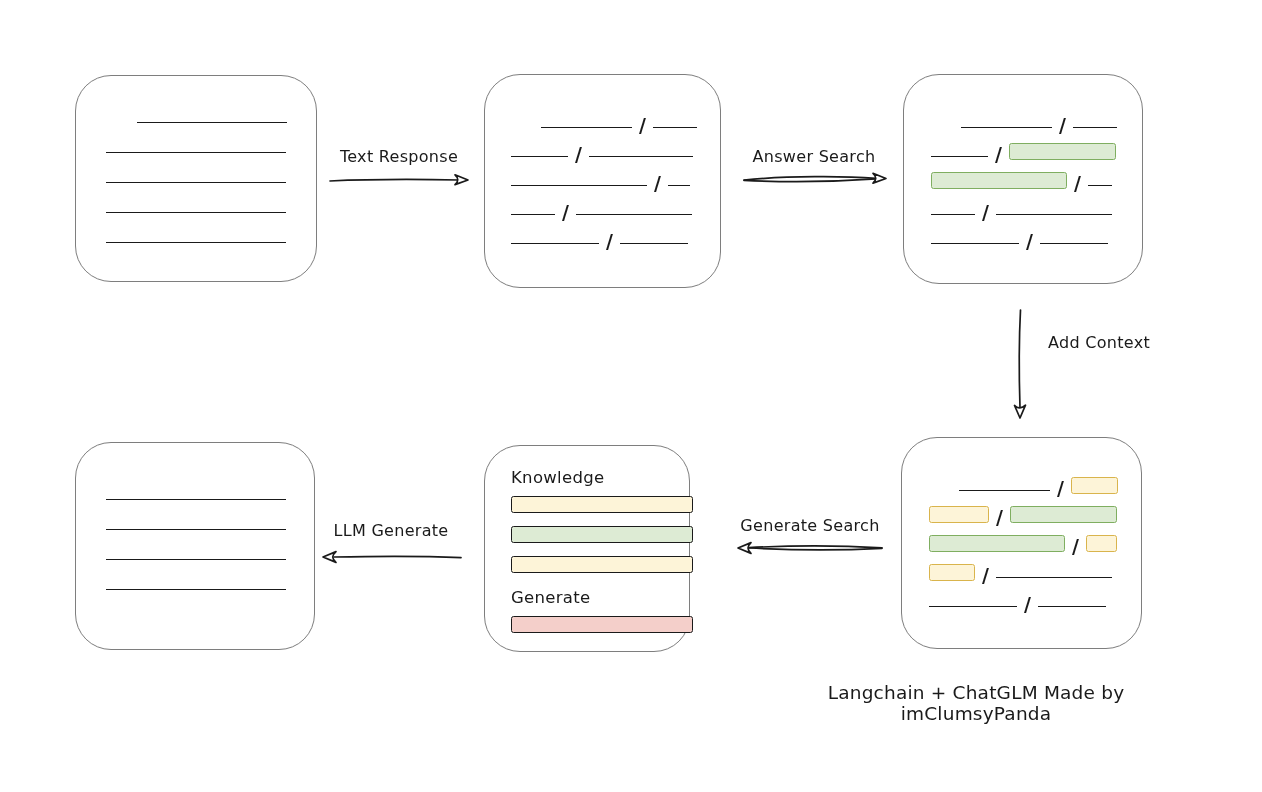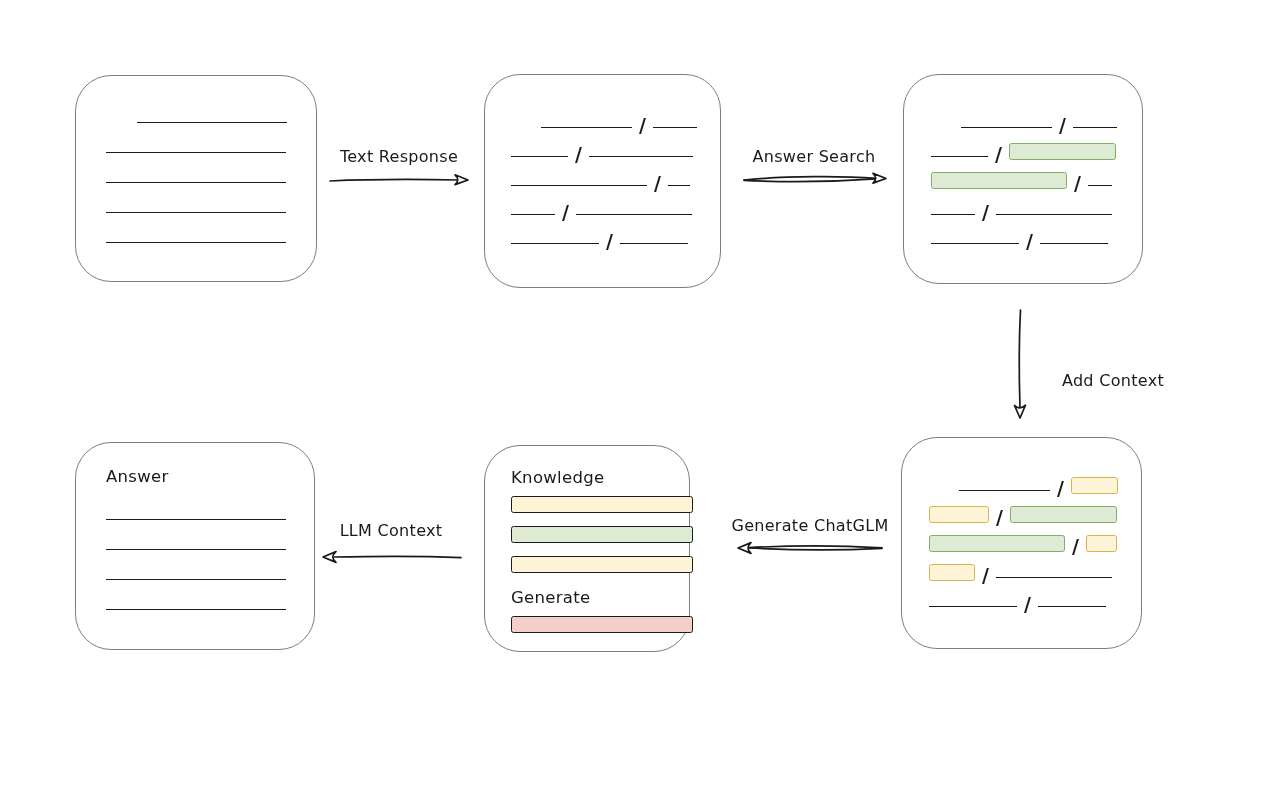--- a/index.html
+++ b/index.html
@@ -38,21 +38,21 @@
   .box-label.q{margin-top:15px;}
   .bars{margin-top:8px;}
   .bar{width:182px;height:17px;border-radius:2.5px;border:1.6px solid;}
   .bar + .bar{margin-top:13px;}
   #box-answer .answer-rows{margin-top:6px;}
 
   
   .arrow-label{position:absolute;font-size:16px;line-height:20px;letter-spacing:.3px;text-align:center;}
   #lbl-text-splitter{left:328px;top:147px;width:142px;}
   #lbl-vector-search{left:740px;top:147px;width:148px;}
-  #lbl-add-context{left:1034px;top:371px;width:130px;text-align:right;}
+  #lbl-add-context{left:1034px;top:333px;width:130px;text-align:center;}
   #lbl-generate-prompt{left:730px;top:516px;width:160px;}
   #lbl-llm-response{left:324px;top:521px;width:134px;}
   .caption{position:absolute;left:758px;top:682px;width:436px;text-align:center;font-size:18.5px;letter-spacing:.2px;}
 
   
   .arrow{position:absolute;overflow:visible;}
   .arrow path{stroke:var(--ink);stroke-width:1.7;fill:none;stroke-linecap:round;stroke-linejoin:round;}
   .arrow path.head{fill:#ffffff;}
   #arr-text-splitter{left:328px;top:172px;}
   #arr-vector-search{left:742px;top:170px;}
@@ -174,21 +174,20 @@
         <div class="bar chip-green"></div>
         <div class="bar chip-yellow"></div>
       </div>
     <div class="box-label q">Generate</div>
     <div class="bars">
         <div class="bar chip-red"></div>
       </div>
   </div>
 
   <div class="dbox" id="box-answer">
-    <div class="box-label">Answer</div>
     <div class="answer-rows">
         <div class="seg-row">
           <div class="hline" style="width: 180px;"></div>
         </div>
         <div class="seg-row">
           <div class="hline" style="width: 180px;"></div>
         </div>
         <div class="seg-row">
           <div class="hline" style="width: 180px;"></div>
         </div>
@@ -221,16 +220,17 @@
   </svg>
 
   <svg class="arrow" id="arr-llm-response" width="142" height="16" viewBox="0 0 142 16">
     <path d="M140 8.6 C100 6.8 58 7 13 8"></path>
     <path class="head" d="M15 2.6 L2 8 L15 13.4 Q8.5 8.2 15 2.6 Z"></path>
   </svg>
 
   <div class="arrow-label" id="lbl-text-splitter">Text Response</div>
   <div class="arrow-label" id="lbl-vector-search">Answer Search</div>
   <div class="arrow-label" id="lbl-add-context">Add Context</div>
-  <div class="arrow-label" id="lbl-generate-prompt">Generate ChatGLM</div>
-  <div class="arrow-label" id="lbl-llm-response">LLM Context</div>
-
+  <div class="arrow-label" id="lbl-generate-prompt">Generate Search</div>
+  <div class="arrow-label" id="lbl-llm-response">LLM Generate</div>
+
+  <div class="caption">Langchain + ChatGLM Made by imClumsyPanda</div>
 </div>
 
 </body></html>

